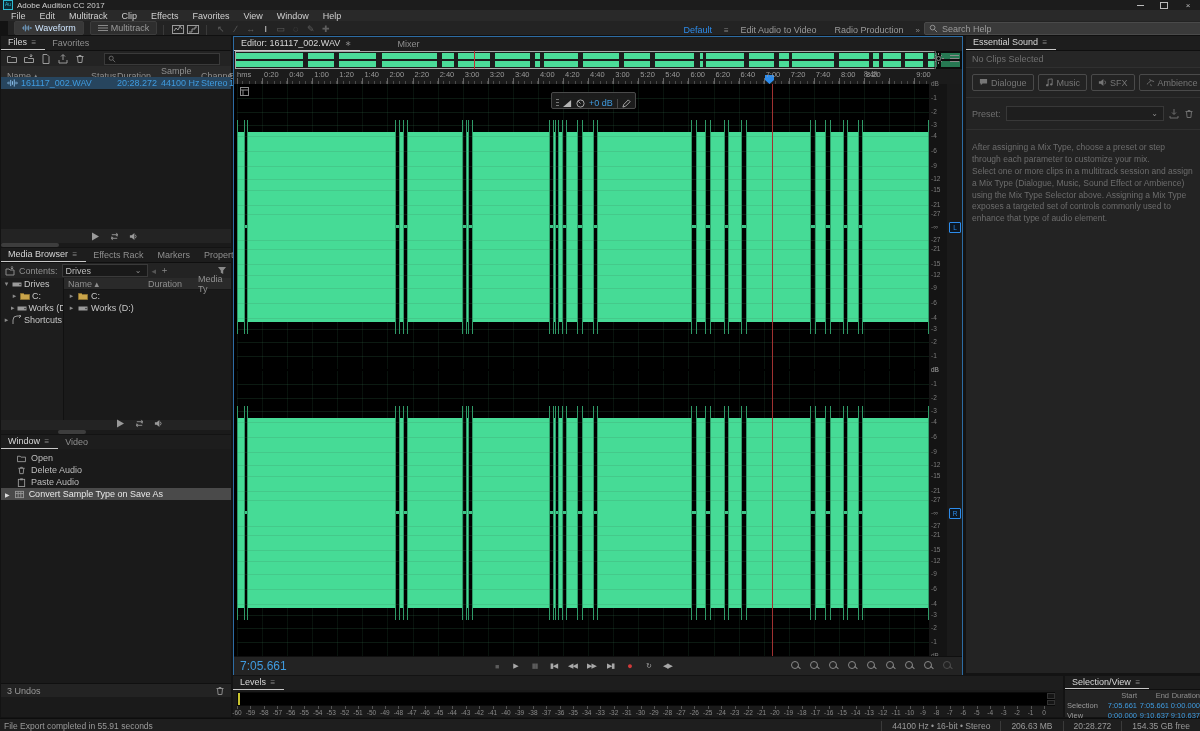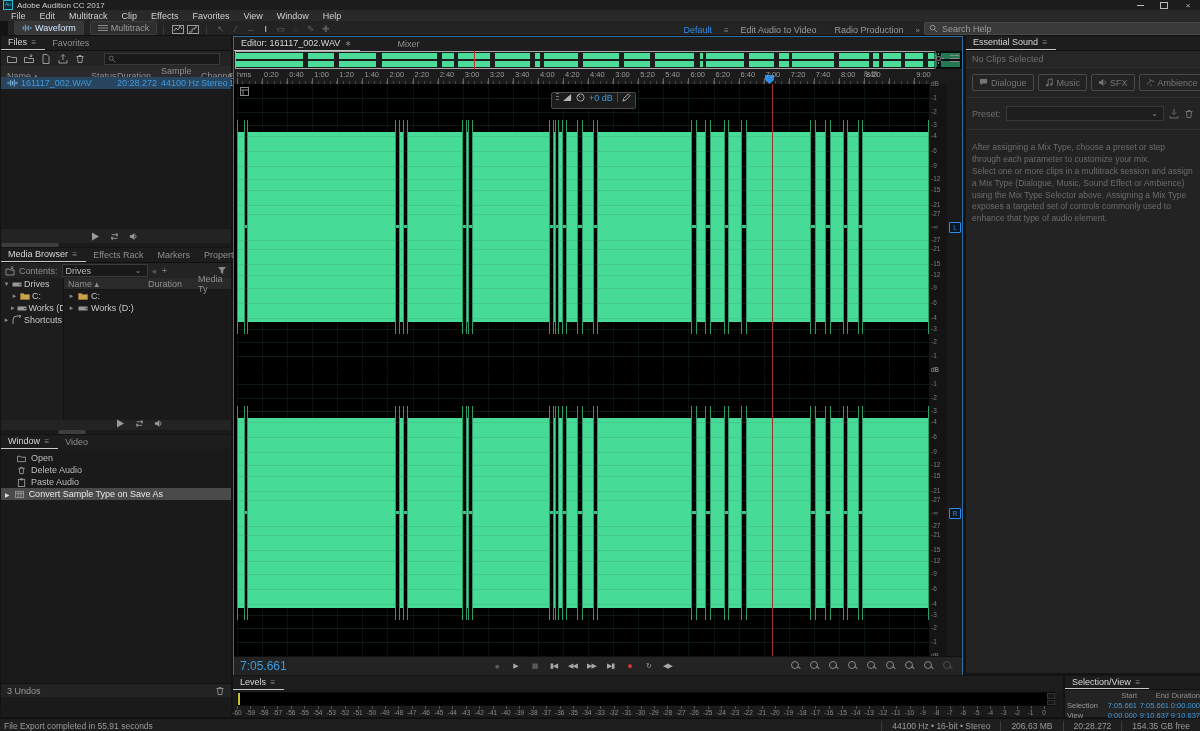--- a/index.html
+++ b/index.html
@@ -95,21 +95,21 @@
   .centerline{position:absolute;left:0;width:692px;height:3px;background:#3ec487;top:141px}
   .hline{position:absolute;left:0;width:692px;height:1px;background:rgba(60,130,90,0.20)}
   .seg{position:absolute;top:48px;height:190px;background:#46db96}
   .seg:before,.seg:after{content:"";position:absolute;top:-12px;bottom:-12px;width:1px;background:#2f9a68}
   .seg:before{left:0}.seg:after{right:0}
   #ch-divider{position:absolute;left:0;top:285px;width:692px;height:2px;background:#000}
   #playhead{position:absolute;top:0;bottom:0;width:1px;background:#a03131}
   #wave-corner-icon{position:absolute;left:3px;top:3px;color:#8a8a8a}
   #wave-corner-icon svg{width:9px;height:9px}
   #hud{position:absolute;left:314px;top:8px;height:15px;background:rgba(30,30,30,0.92);border:1px solid #4a4a4a;
-    display:flex;align-items:flex-start;gap:4px;padding:0 4px;border-radius:2px}
+    display:flex;align-items:flex-end;gap:4px;padding:0 4px;border-radius:2px}
   #hud .grip{width:3px;height:9px;background:repeating-linear-gradient(to bottom,#777 0 1px,transparent 1px 3px)}
   #hud svg{width:9px;height:9px;color:#b5b5b5}
   #hud .hud-sep{width:1px;height:9px;background:#4a4a4a}
   #db-ruler{position:absolute;left:695px;top:0;width:18px;height:572px;background:#141414}
   .dblabel{position:absolute;left:2px;color:#7d7d7d;font-size:6.5px;line-height:6px}
   #badge-col{position:absolute;left:713px;top:0;width:15px;height:572px;background:#1a1a1a}
   .ch-badge{position:absolute;left:2px;width:10px;height:9px;border:1px solid #2d8ceb;color:#2d8ceb;font-size:6.5px;
     display:flex;align-items:center;justify-content:center;background:#0d1722;border-radius:1px}
   #ed-transport{position:absolute;left:0;top:619px;width:728px;height:18px;background:#232323;border-top:1px solid #0f0f0f;
     display:flex;align-items:center}

